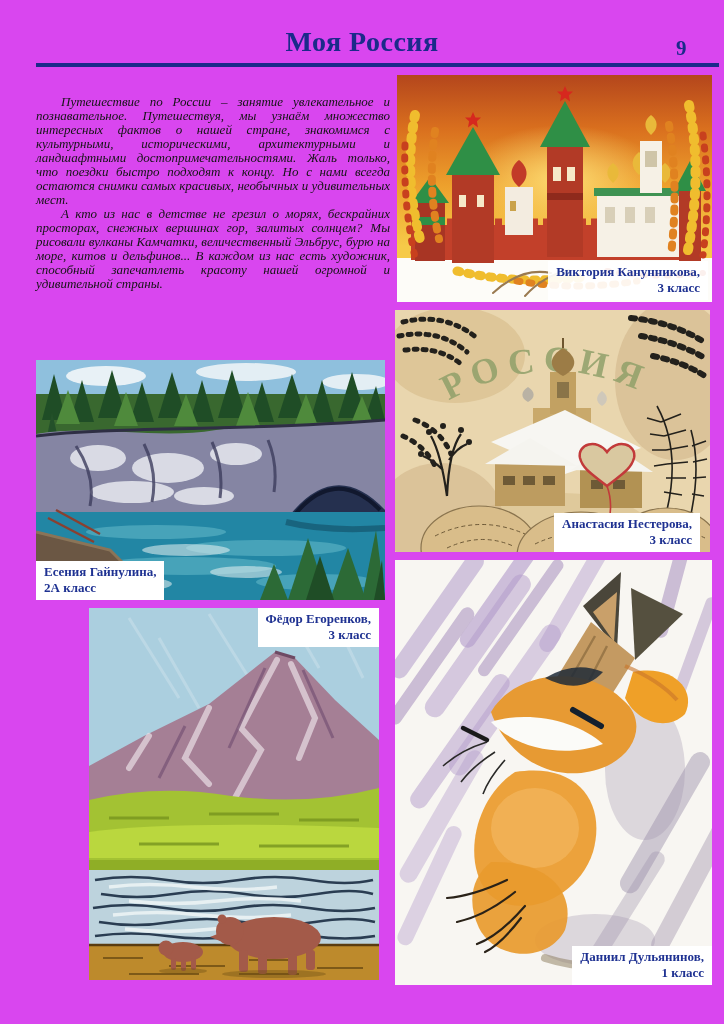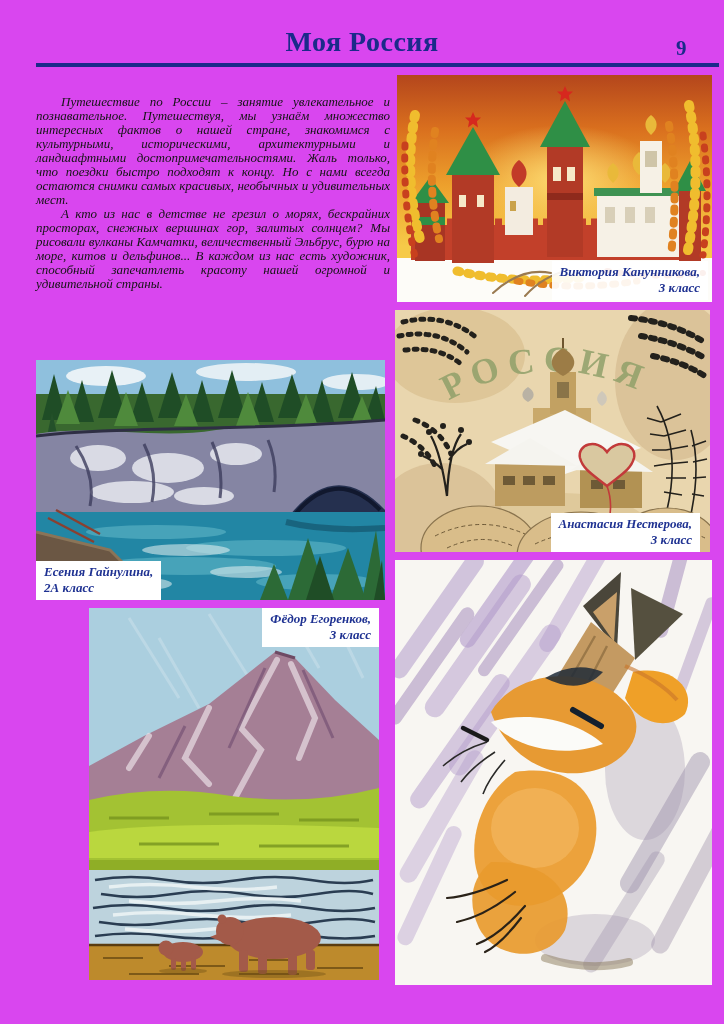--- a/index.html
+++ b/index.html
@@ -23,21 +23,21 @@
     position:absolute;left:36px;top:95px;width:354px;color:#141414;
   }
   .article-body p{
     margin:0;font-style:italic;font-size:13px;line-height:14px;
     text-align:justify;text-indent:25px;
   }
   .figure{position:absolute;overflow:hidden;}
   .figure svg{display:block;}
   .caption{
     position:absolute;background:#ffffff;color:#1f3292;
-    font-style:italic;font-weight:bold;font-size:13px;line-height:16px;
+    font-weight:bold;font-size:13px;line-height:16px;
     padding:3px 8px 4px 8px;white-space:nowrap;
   }
   .cap-right{text-align:right;}
   .cap-left{text-align:left;}
 </style>
 </head>
 <body>
 
 <div class="page">
 
@@ -417,15 +417,19 @@
       <path d="M120,212 C182,202 212,242 198,292 C182,342 120,362 92,332 C68,302 78,240 120,212 Z" fill="#eca23c"></path>
       <ellipse cx="140" cy="268" rx="44" ry="40" fill="#f2b45a" opacity=".8"></ellipse>
       <path d="M96,302 C152,300 182,332 170,370 C152,404 100,400 84,368 C72,342 76,318 96,302 Z" fill="#e89a2e" opacity=".92"></path>
 
       <g stroke="#2a2218" stroke-width="2.2" fill="none" stroke-linecap="round">
         <path d="M120,332 q-30,24 -58,30 M130,346 q-26,30 -48,38 M112,320 q-34,16 -60,18 M126,358 q-20,26 -36,34"></path>
       </g>
       <path d="M150,398 q44,14 84,4" stroke="#8a7a5a" stroke-width="8" fill="none" opacity=".5" stroke-linecap="round"></path>
       <path d="M230,106 q34,14 52,34" stroke="#c8742a" stroke-width="4" fill="none" opacity=".6"></path>
     </svg>
+    <div class="caption cap-right" style="right:0;bottom:0;">
+      <div>Даниил Дульянинов,</div>
+      <div>1 класс</div>
+    </div>
   </div>
 
 </div>
 
 </body></html>

